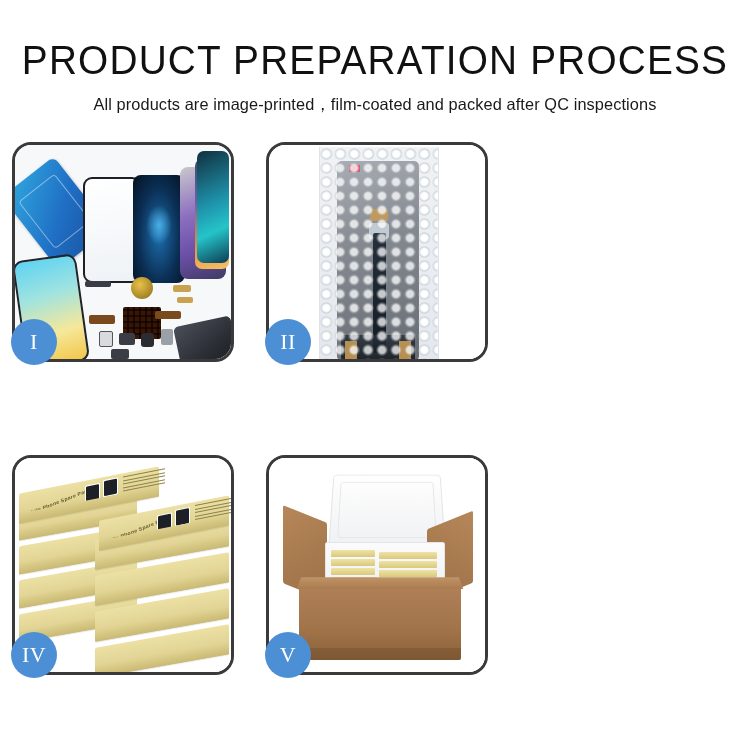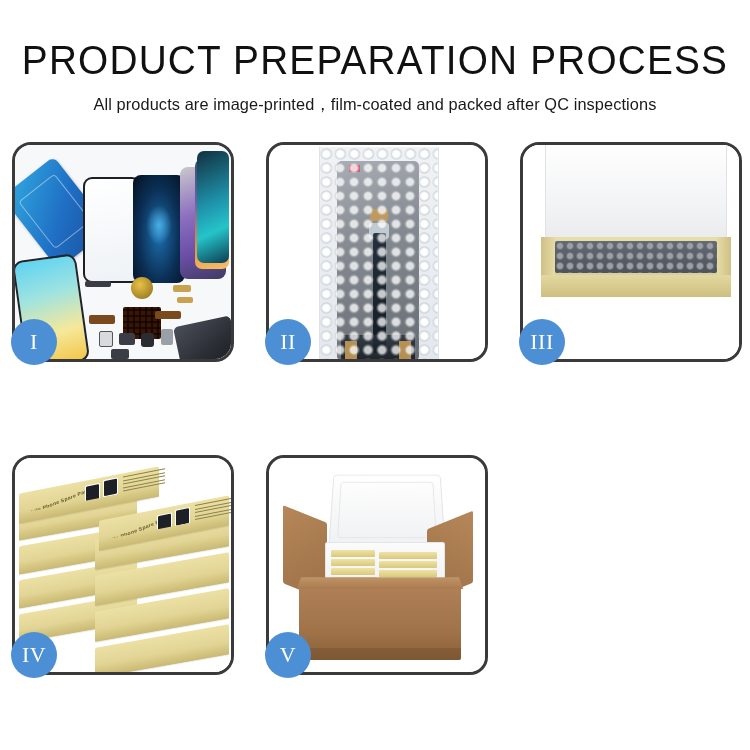--- a/index.html
+++ b/index.html
@@ -47,21 +47,21 @@
     background:#ffffff;
     box-sizing:border-box;
     overflow:visible;
   }
   .panel-inner{
     position:absolute;inset:0;
     border-radius:16px;
     overflow:hidden;
   }
   .p-c0{left:12px;}
-  .p-c1{left:266px;border-radius:18px;}
+  .p-c1{left:266px;}
   .p-c2{left:520px;}
   .p-r0{top:142px;}
   .p-r1{top:455px;}
 
   
   .badge{
     position:absolute;
     left:-4px;bottom:-6px;
     width:46px;height:46px;
     border-radius:50%;
@@ -414,34 +414,20 @@
           <div class="lcd-flex"></div>
           <div class="lcd-bot"></div>
           <div class="lcd-bot2"></div>
           <div class="lcd-bot3"></div>
           <div class="bw-overlay"></div>
         </div>
       </div>
       <div class="badge">II</div>
     </div>
 
-    <div class="panel p-c2 p-r0">
-      <div class="panel-inner">
-        <div class="scene3">
-          <div class="lid3"></div>
-          <div class="tray3">
-            <div class="tray3-in"></div>
-            <div class="tray3-lipL"></div>
-            <div class="tray3-lipR"></div>
-            <div class="tray3-front"></div>
-          </div>
-        </div>
-      </div>
-      <div class="badge">III</div>
-    </div>
 
     <div class="panel p-c0 p-r1">
       <div class="panel-inner">
         <div class="scene4">
           <div class="stack">
             <div class="kbox s-d">
                 <div class="side"></div>
               </div>
             <div class="kbox s-c">
                 <div class="side"></div>

